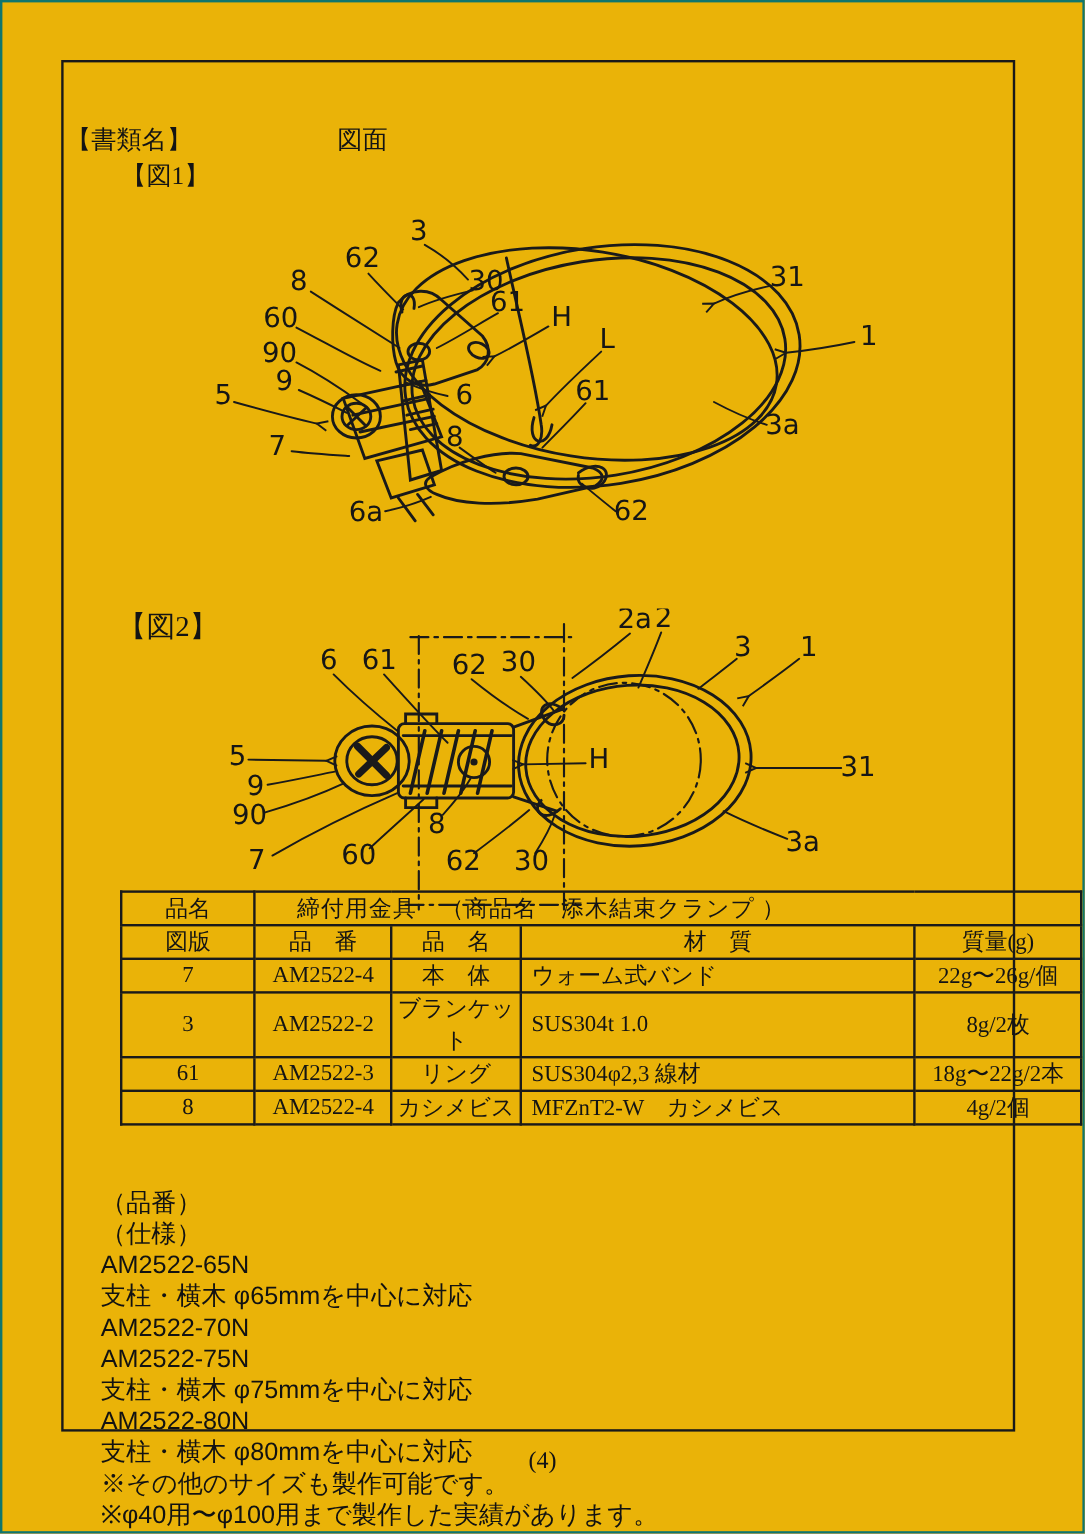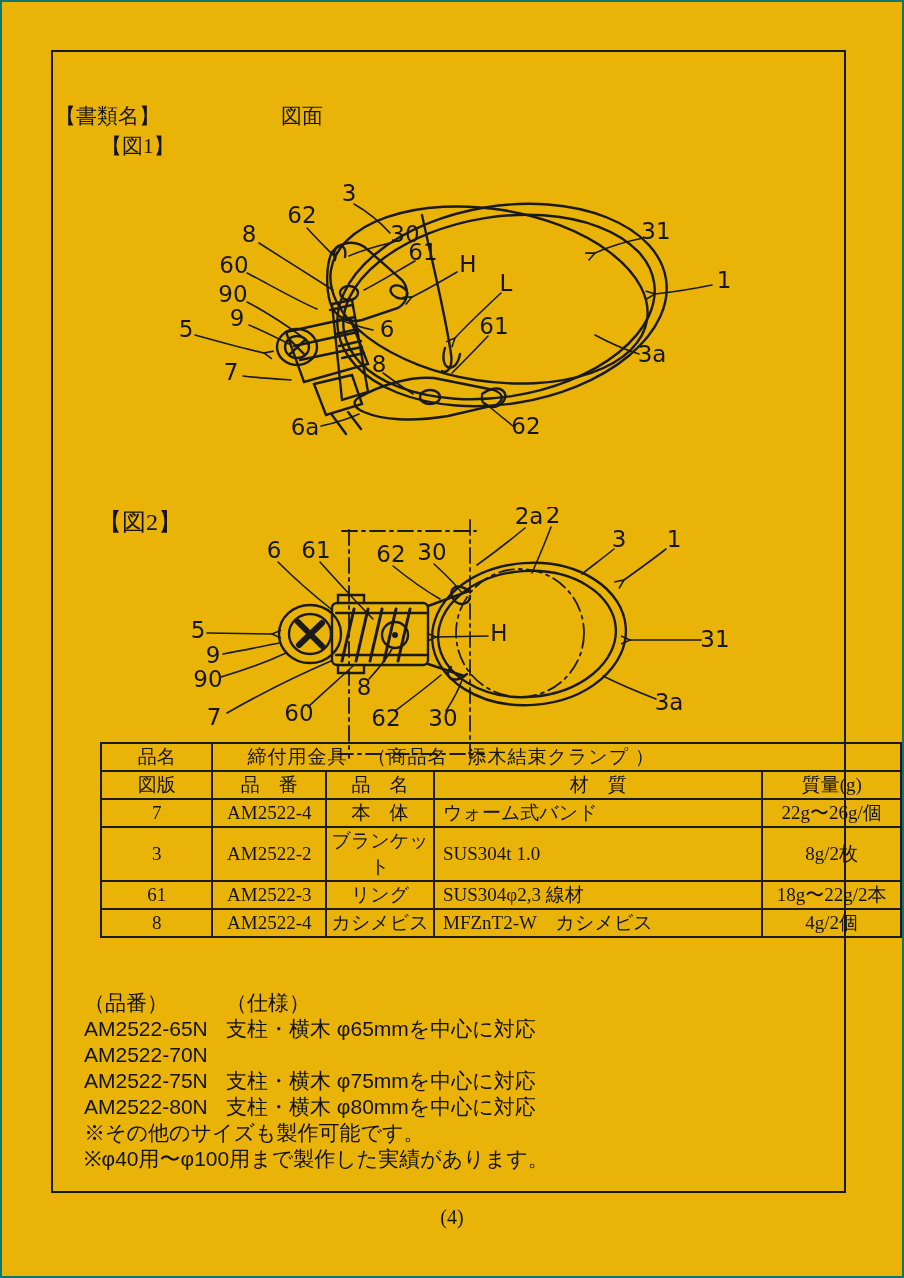--- a/index.html
+++ b/index.html
@@ -21,21 +21,21 @@
   .ptable table{border-collapse:collapse;table-layout:fixed;}
   .ptable td{border:2px solid #1a1a1a;text-align:center;padding:0;overflow:hidden;}
   .trow-title{height:52px;}
   .trow-head{height:28px;}
   .ptable tbody tr{height:27px;}
   .cell-left{text-align:left !important;padding-left:8px !important;}
   .title-val{text-align:left !important;padding-left:34px !important;letter-spacing:1px;}
   
   .specs{position:absolute;left:82px;top:988px;font-family:"Liberation Sans",sans-serif;
          font-size:21px;line-height:26px;color:#121212;}
-  .spec-row{display:flex;}
+  .spec-row{display:flex;flex-direction:column;}
   .spec-code{width:142px;flex:none;}
   .pagenum{left:0;right:0;top:1204px;text-align:center;font-size:20px;white-space:nowrap;}
 </style>
 </head>
 <body>
 
 <div class="page">
   <div class="inner-frame"></div>
 
   <div class="abs doc-label">【書類名】</div>

